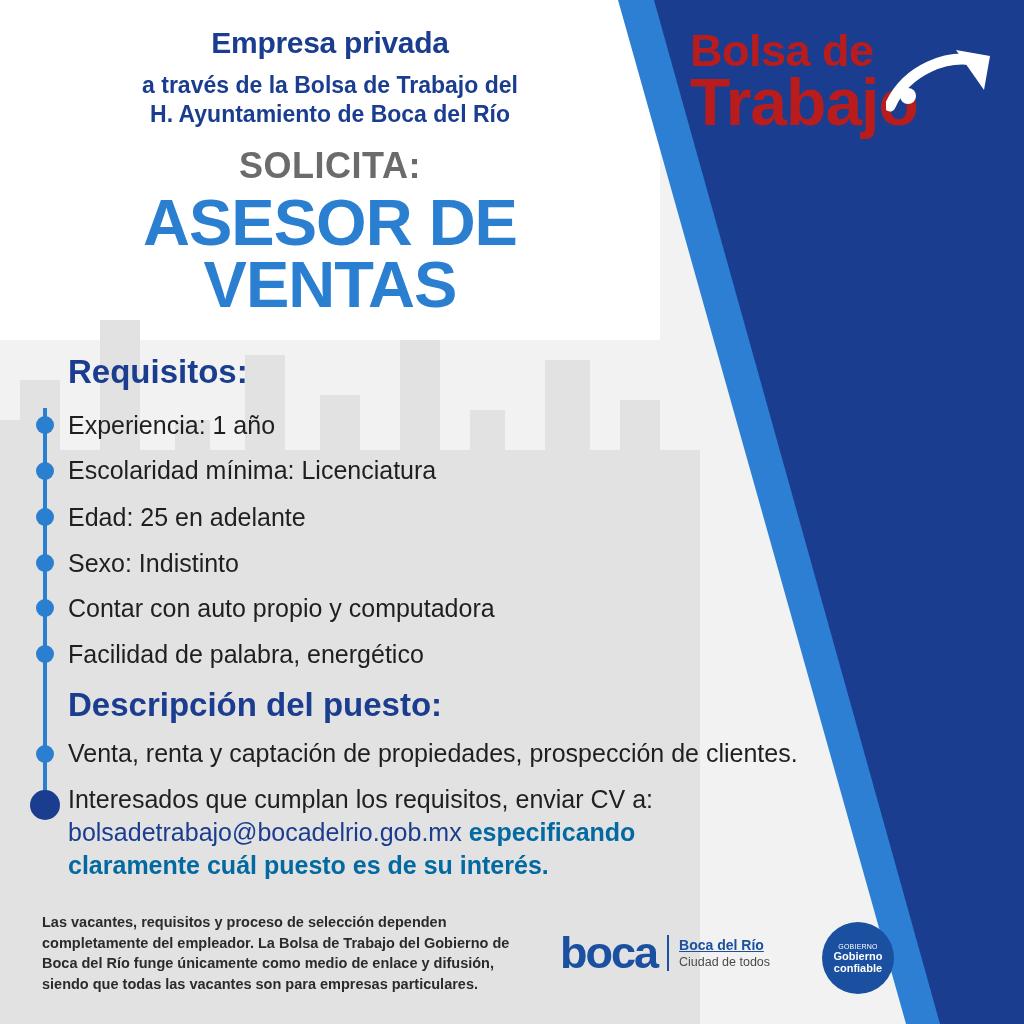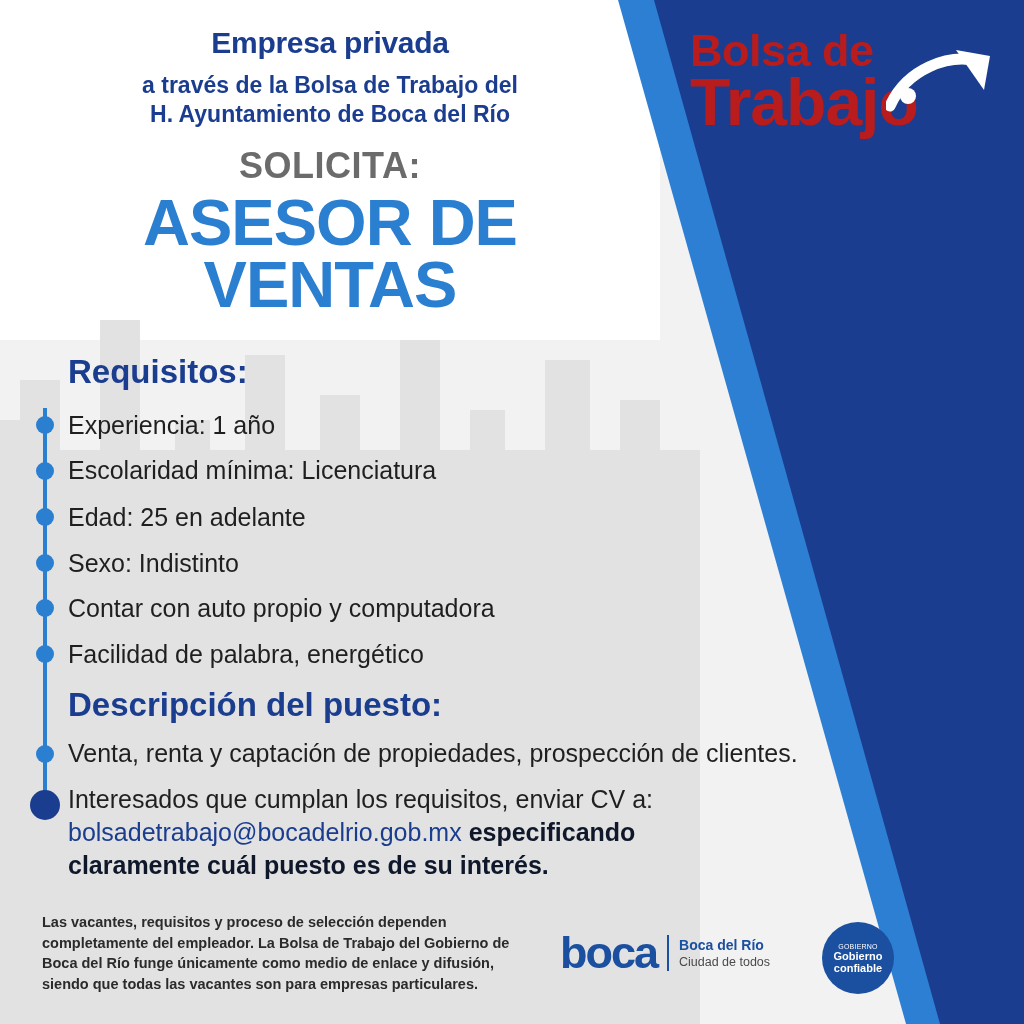--- a/index.html
+++ b/index.html
@@ -127,21 +127,21 @@
     left: 68px; top: 783px;
     width: 700px;
     font-size: 25px;
     color: #1f1f1f;
     line-height: 1.32;
   }
   .cta .mail {
     color: #1b3d8f; font-weight: normal;
   }
   .cta .bold {
-    font-weight: bold; color: #0f172a;
+    font-weight: bold; color: #0369a1;
   }
 
   
   .disclaimer {
     position: absolute;
     left: 42px; top: 912px;
     width: 480px;
     font-size: 14.5px;
     font-weight: bold;
     color: #2b2b2b;
@@ -150,21 +150,21 @@
   .boca-logo {
     position: absolute;
     left: 560px; top: 930px;
     display: flex; align-items: center; gap: 10px;
   }
   .boca-word {
     font-size: 45px; font-weight: bold; color: #1b4fa0;
     letter-spacing: -2px; line-height: 1;
   }
   .boca-sep { width: 2px; height: 36px; background: #1b4fa0; }
-  .boca-sub .s1 { font-size: 14px; font-weight: bold; color: #1b4fa0; }
+  .boca-sub .s1 { font-size: 14px; font-weight: bold; color: #1b4fa0; text-decoration: underline; }
   .boca-sub .s2 { font-size: 12.5px; color: #4a4a4a; margin-top: 2px; }
 
   .gob-seal {
     position: absolute;
     left: 816px; top: 922px;
     width: 84px; height: 76px;
     text-align: center;
   }
   .seal-circle {
     width: 72px; height: 72px; border-radius: 50%;

